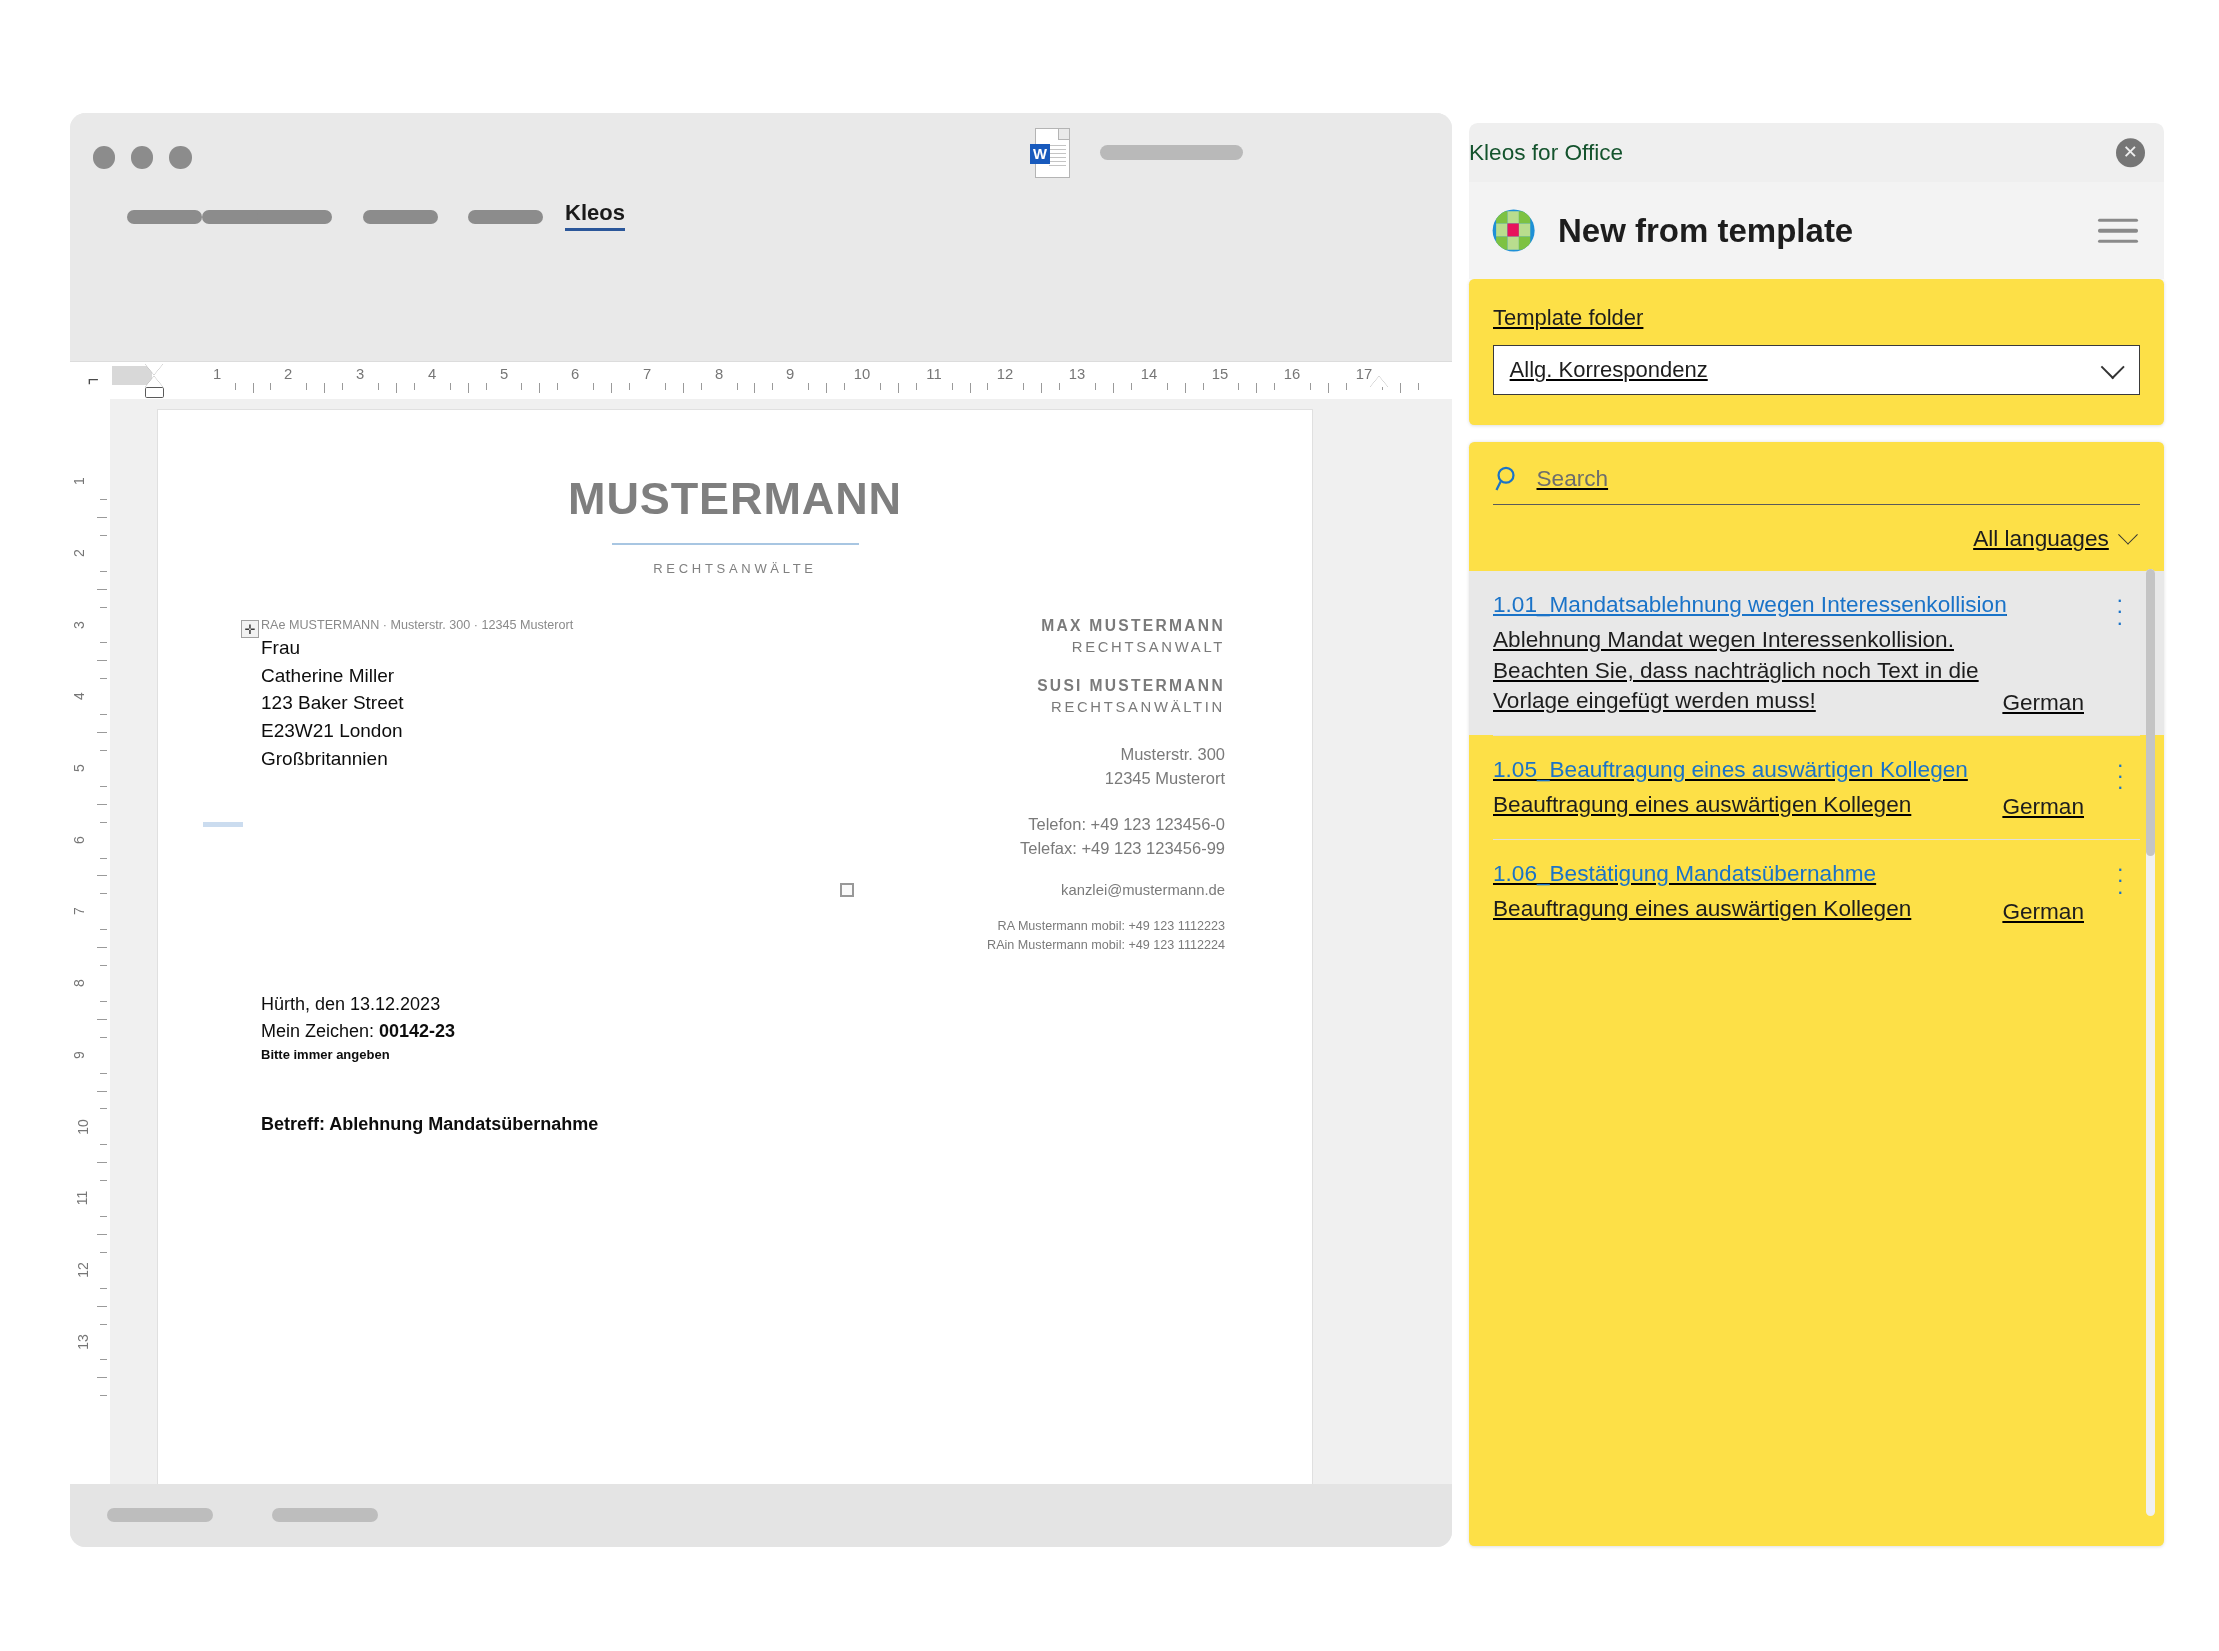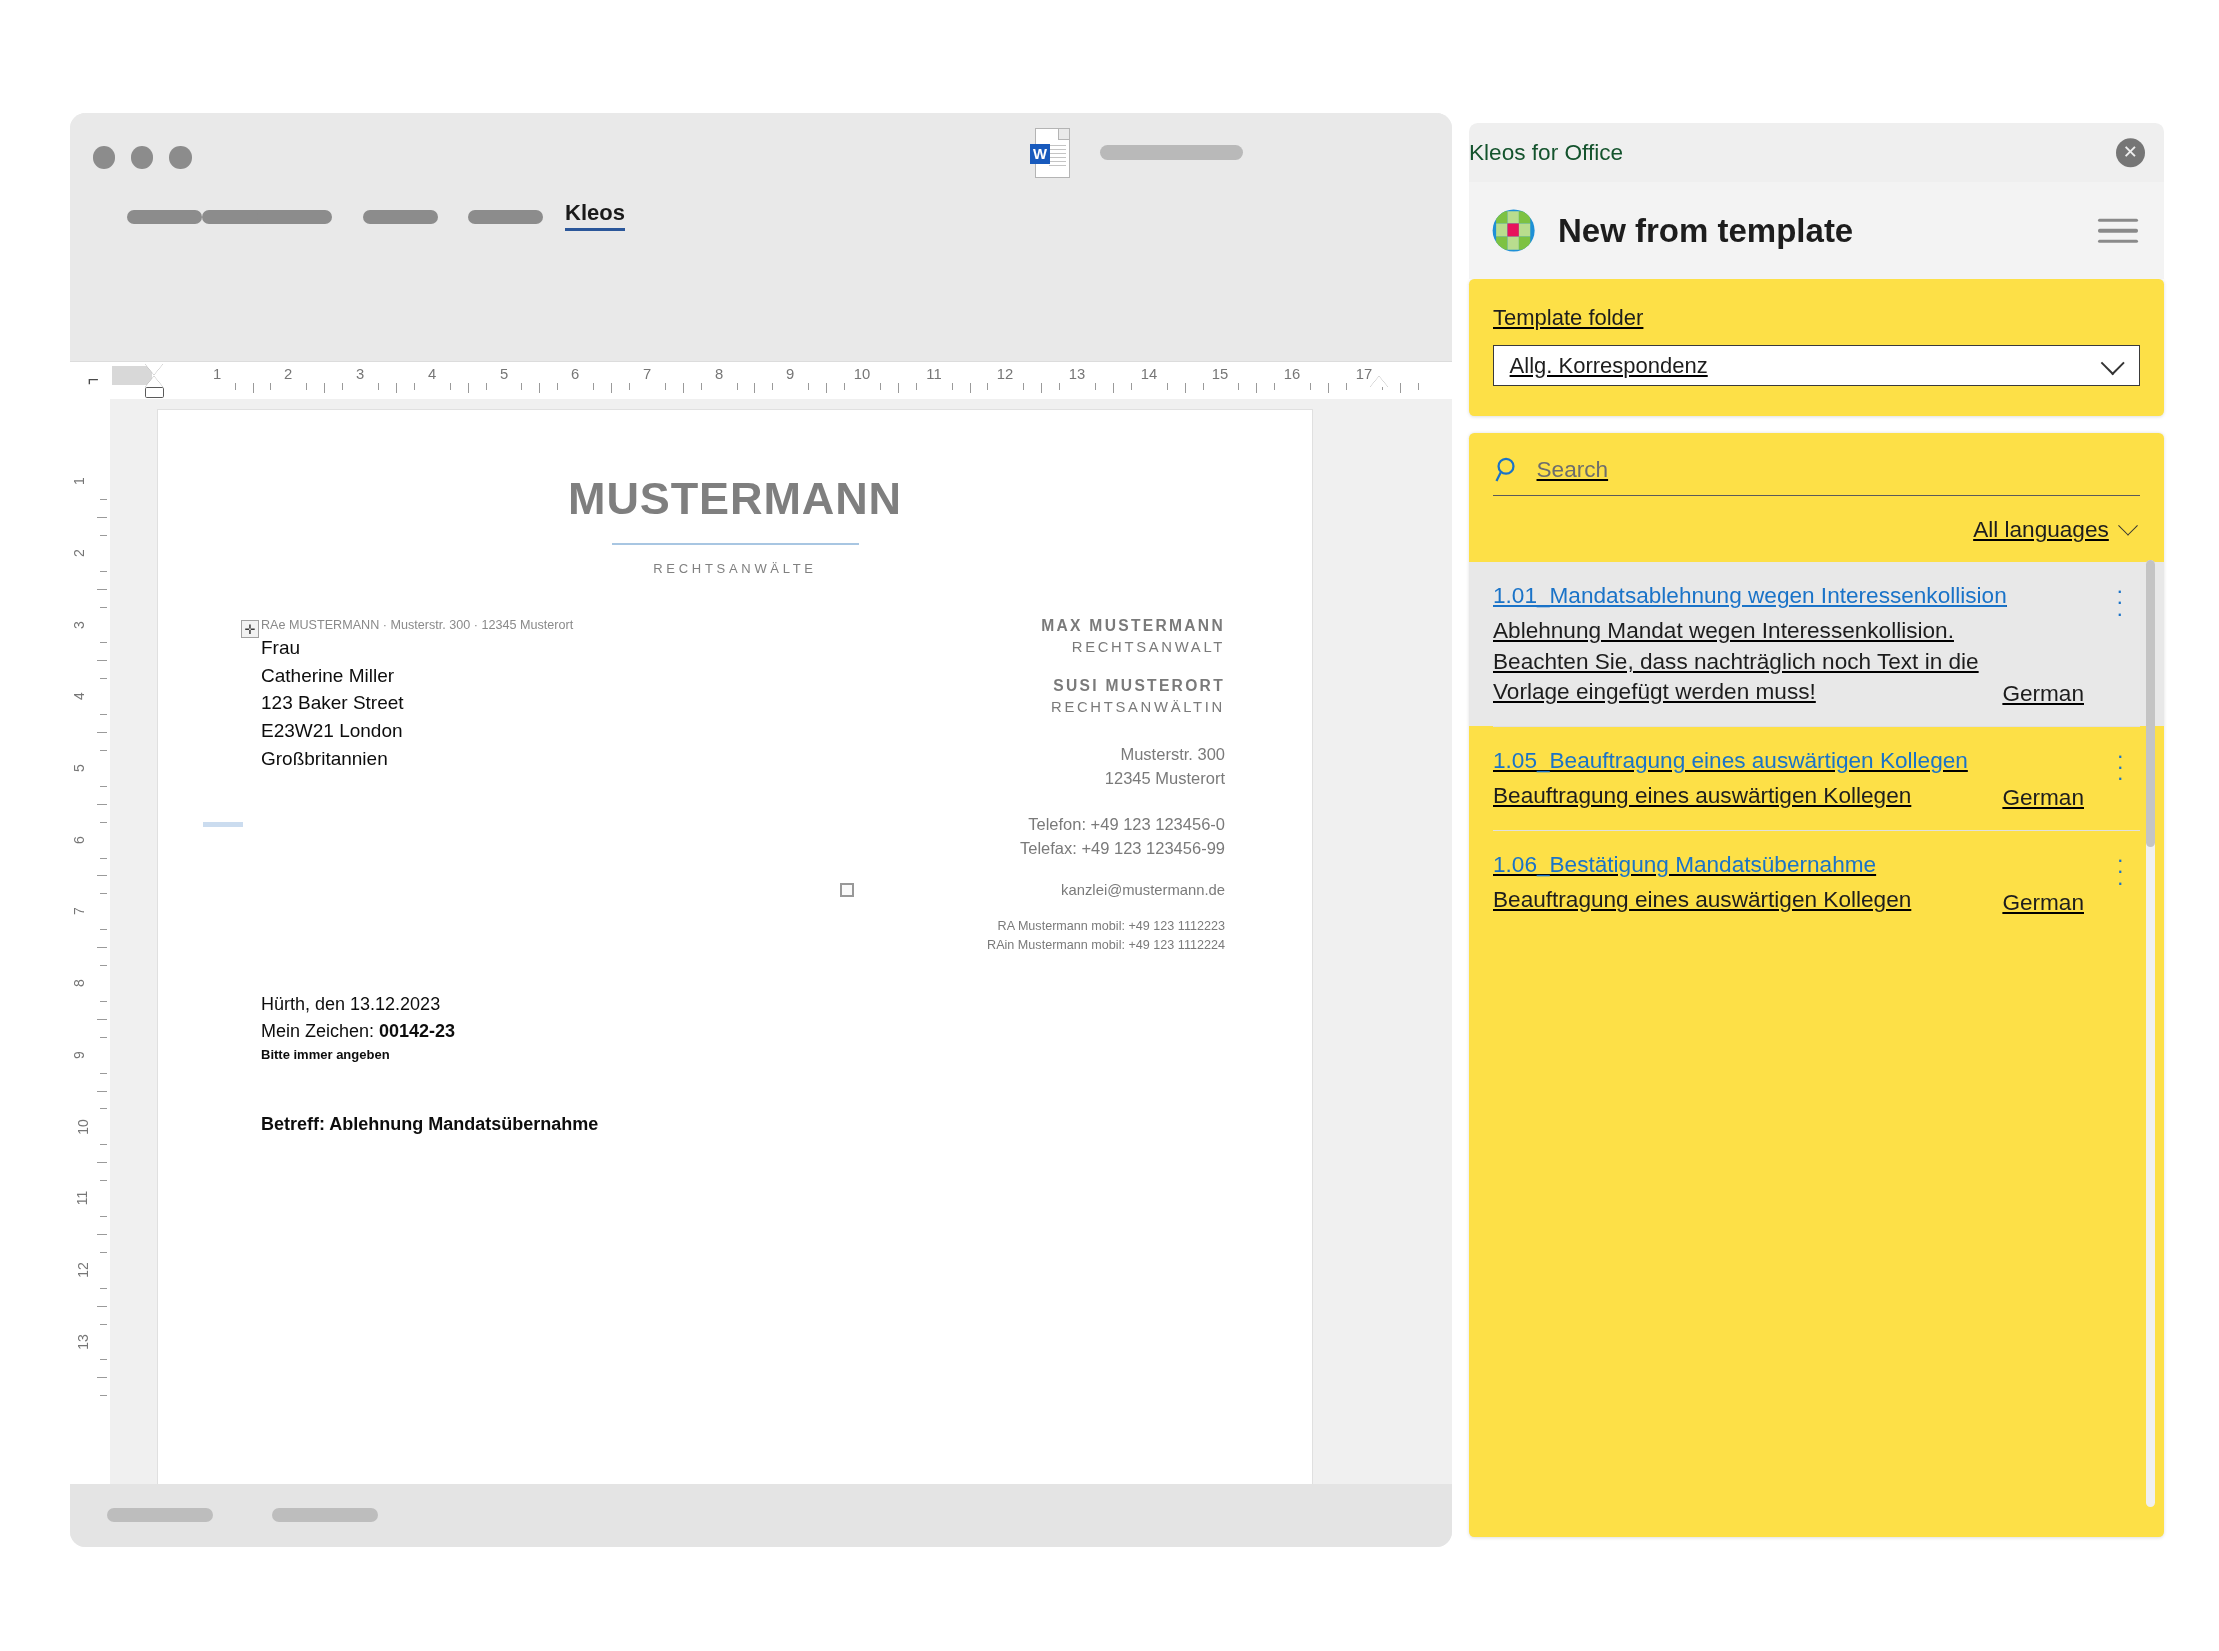--- a/index.html
+++ b/index.html
@@ -193,21 +193,21 @@
   .hamburger i { display: block; height: 3.5px; background: #8a8a8a; margin: 7px 0; border-radius: 1.7px; }
 
   .card {
     background: #fde047; border-radius: 5.2px;
     box-shadow: 0 0.9px 3.5px rgba(0,0,0,0.13);
     text-decoration: underline;
   }
   .card-folder { margin-top: 0; padding: 26px 24px 29.5px; }
   .field-label { font-size: 22px; color: #1d1d1d; }
   .select-box {
-    margin-top: 14px; height: 41px; border: 1.4px solid #3a3a3a; background: #fff;
+    margin-top: 14px; height: 50px; border: 1.4px solid #3a3a3a; background: #fff;
     display: flex; align-items: center; padding: 0 15.6px; position: relative;
   }
   .select-val { font-size: 22px; color: #1d1d1d; }
   .chev { position: absolute; right: 17.4px; top: 50%; width: 17.4px; height: 17.4px;
           border-right: 2.1px solid #333; border-bottom: 2.1px solid #333;
           transform: translateY(-65%) rotate(45deg); }
 
   .card-list { margin-top: 17.4px; padding: 22.6px 24px 0; height: 1104px; position: relative; }
   .search-row { position: relative; display: flex; align-items: center; border-bottom: 1.9px solid #5a5a5a; padding-bottom: 10.4px; }
   .search-ico { width: 29.5px; height: 29.5px; flex: 0 0 29.5px; }
@@ -461,21 +461,21 @@
           <div>Catherine Miller</div>
           <div>123 Baker Street</div>
           <div>E23W21 London</div>
           <div>Großbritannien</div>
         </div>
 
         <div class="firm-block">
           <div class="fb-name">MAX MUSTERMANN</div>
           <div class="fb-role">RECHTSANWALT</div>
           <div class="fb-gap"></div>
-          <div class="fb-name">SUSI MUSTERORT</div>
+          <div class="fb-name">SUSI MUSTERMANN</div>
           <div class="fb-role">RECHTSANWÄLTIN</div>
           <div class="fb-addr">
             <div>Musterstr. 300</div>
             <div>12345 Musterort</div>
           </div>
           <div class="fb-tel">
             <div>Telefon: +49 123 123456-0</div>
             <div>Telefax: +49 123 123456-99</div>
           </div>
           <div class="fb-mail">kanzlei@mustermann.de</div>

